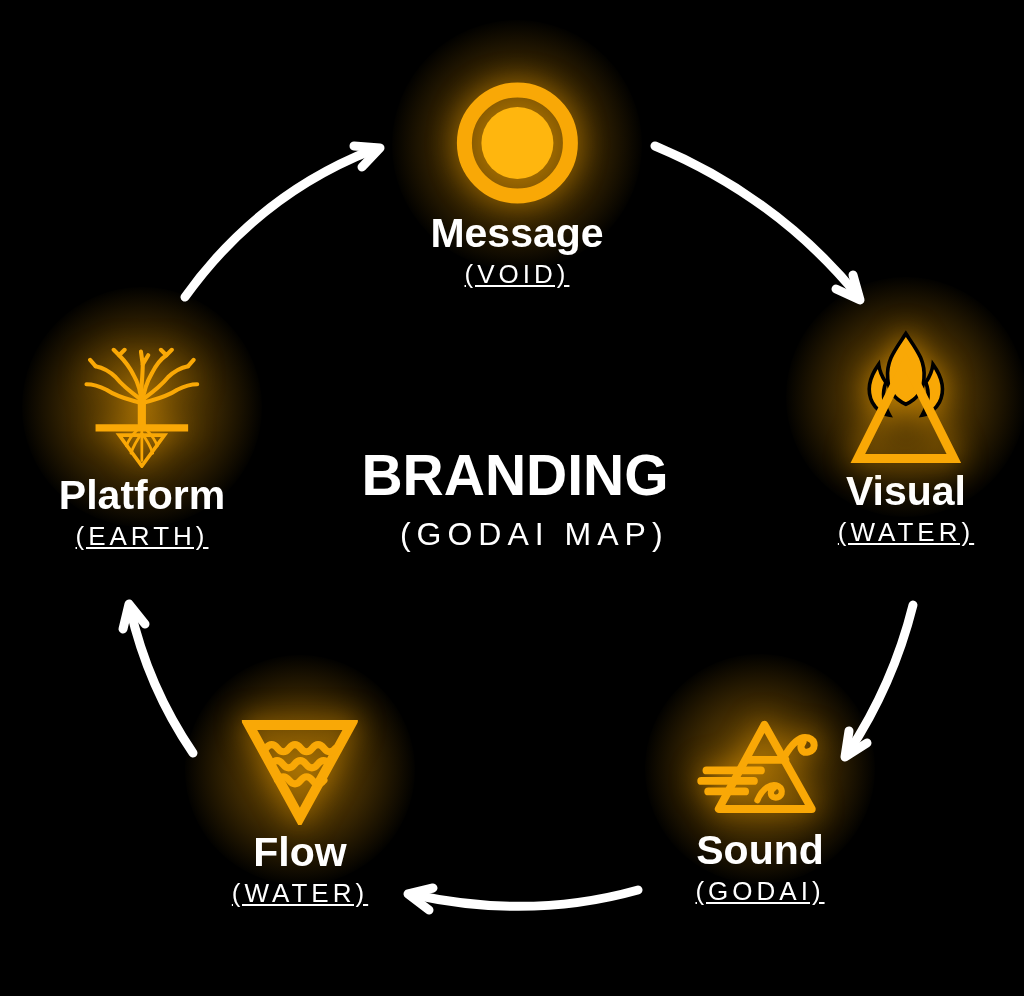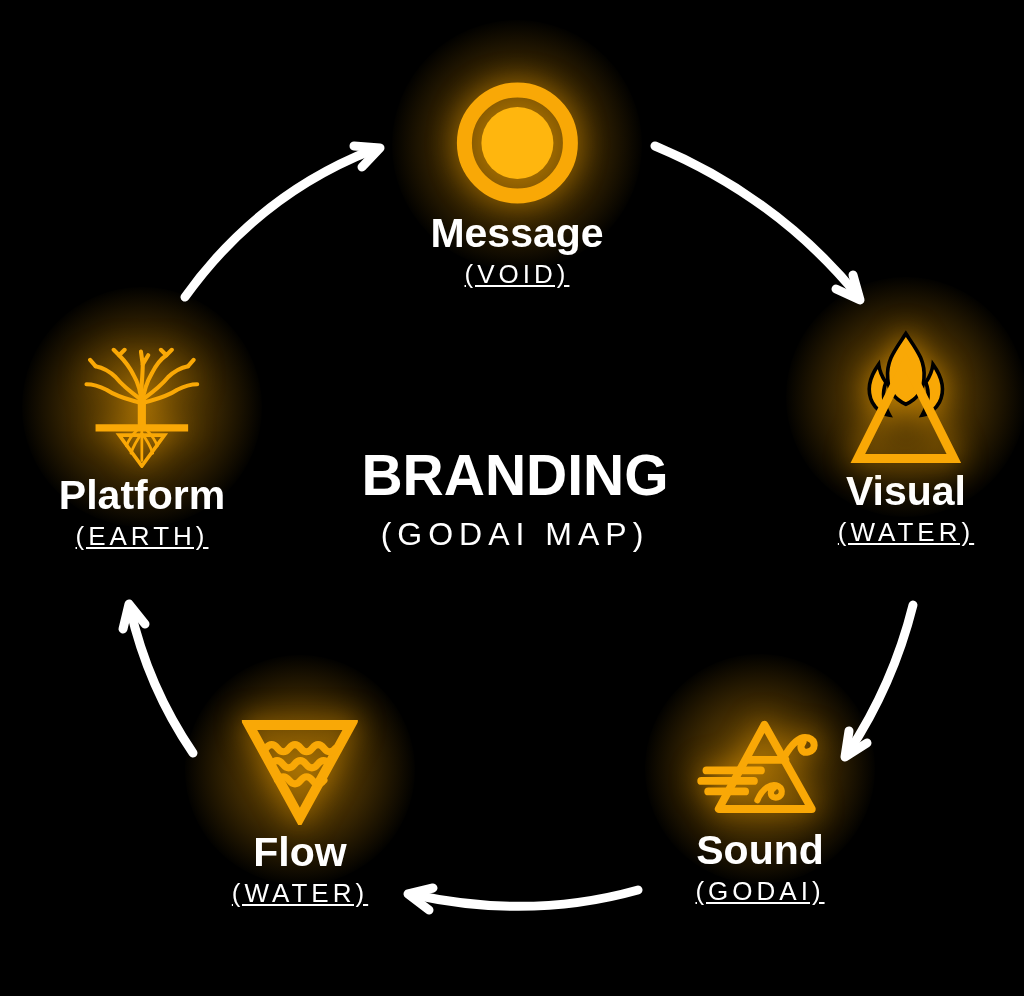--- a/index.html
+++ b/index.html
@@ -34,21 +34,21 @@
   }
   .element{
     color:var(--text);font-weight:400;font-size:26px;letter-spacing:4px;
     margin-top:4px;white-space:nowrap;text-decoration:underline;
   }
   .title{
     position:absolute;left:515px;top:448px;transform:translateX(-50%);
     text-align:center;color:var(--text);z-index:2;
   }
   .title-line{font-size:57px;font-weight:bold;line-height:0.95;letter-spacing:0px;white-space:nowrap;}
-  .subtitle{font-size:32px;font-weight:400;letter-spacing:6px;margin-top:14px;white-space:nowrap;}
+  .subtitle{font-size:32px;font-weight:400;letter-spacing:6px;margin-top:14px;white-space:nowrap;text-align:right;}
   .ic-stroke{stroke:var(--accent);fill:none;}
   .ic-fill{fill:var(--accent);}
   .ic-fill-bright{fill:var(--accent-bright);}
 </style>
 </head>
 <body>
 
 <div class="canvas">
 
   <div class="glow" style="left:392px;top:20px;width:250px;height:250px"></div>

